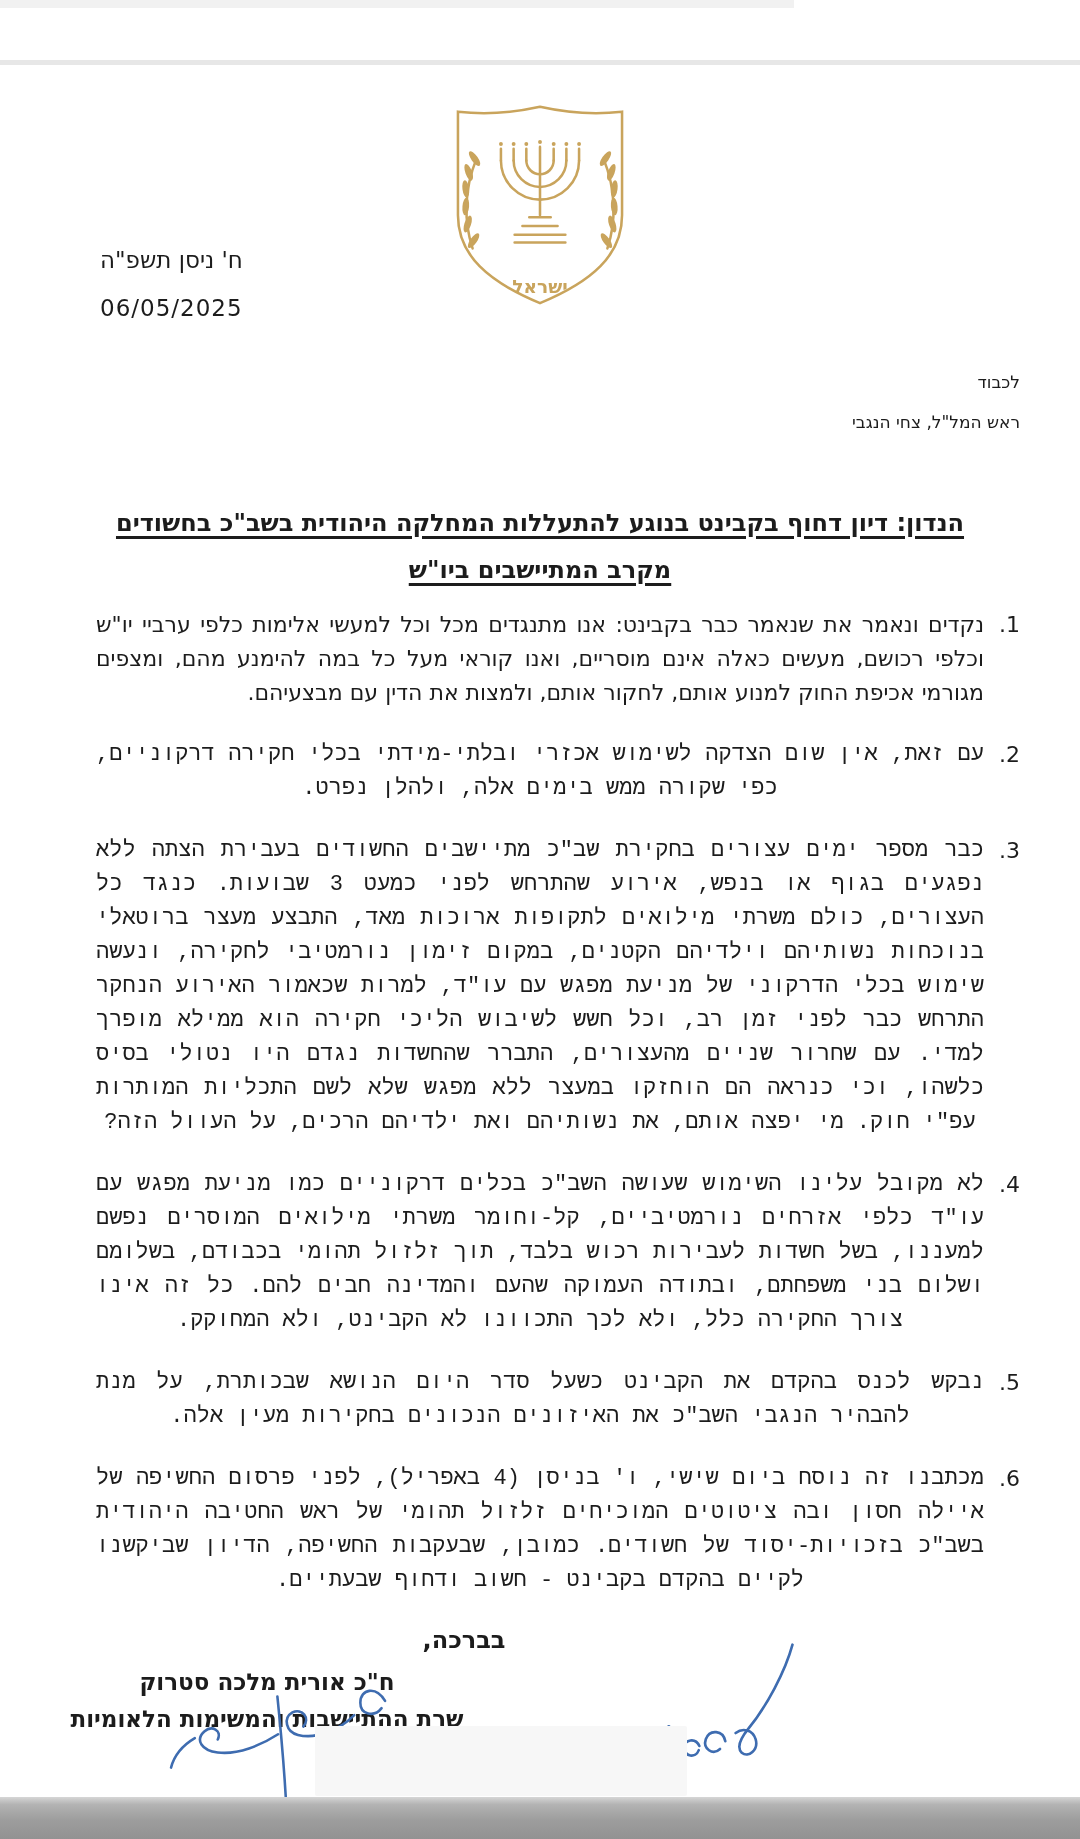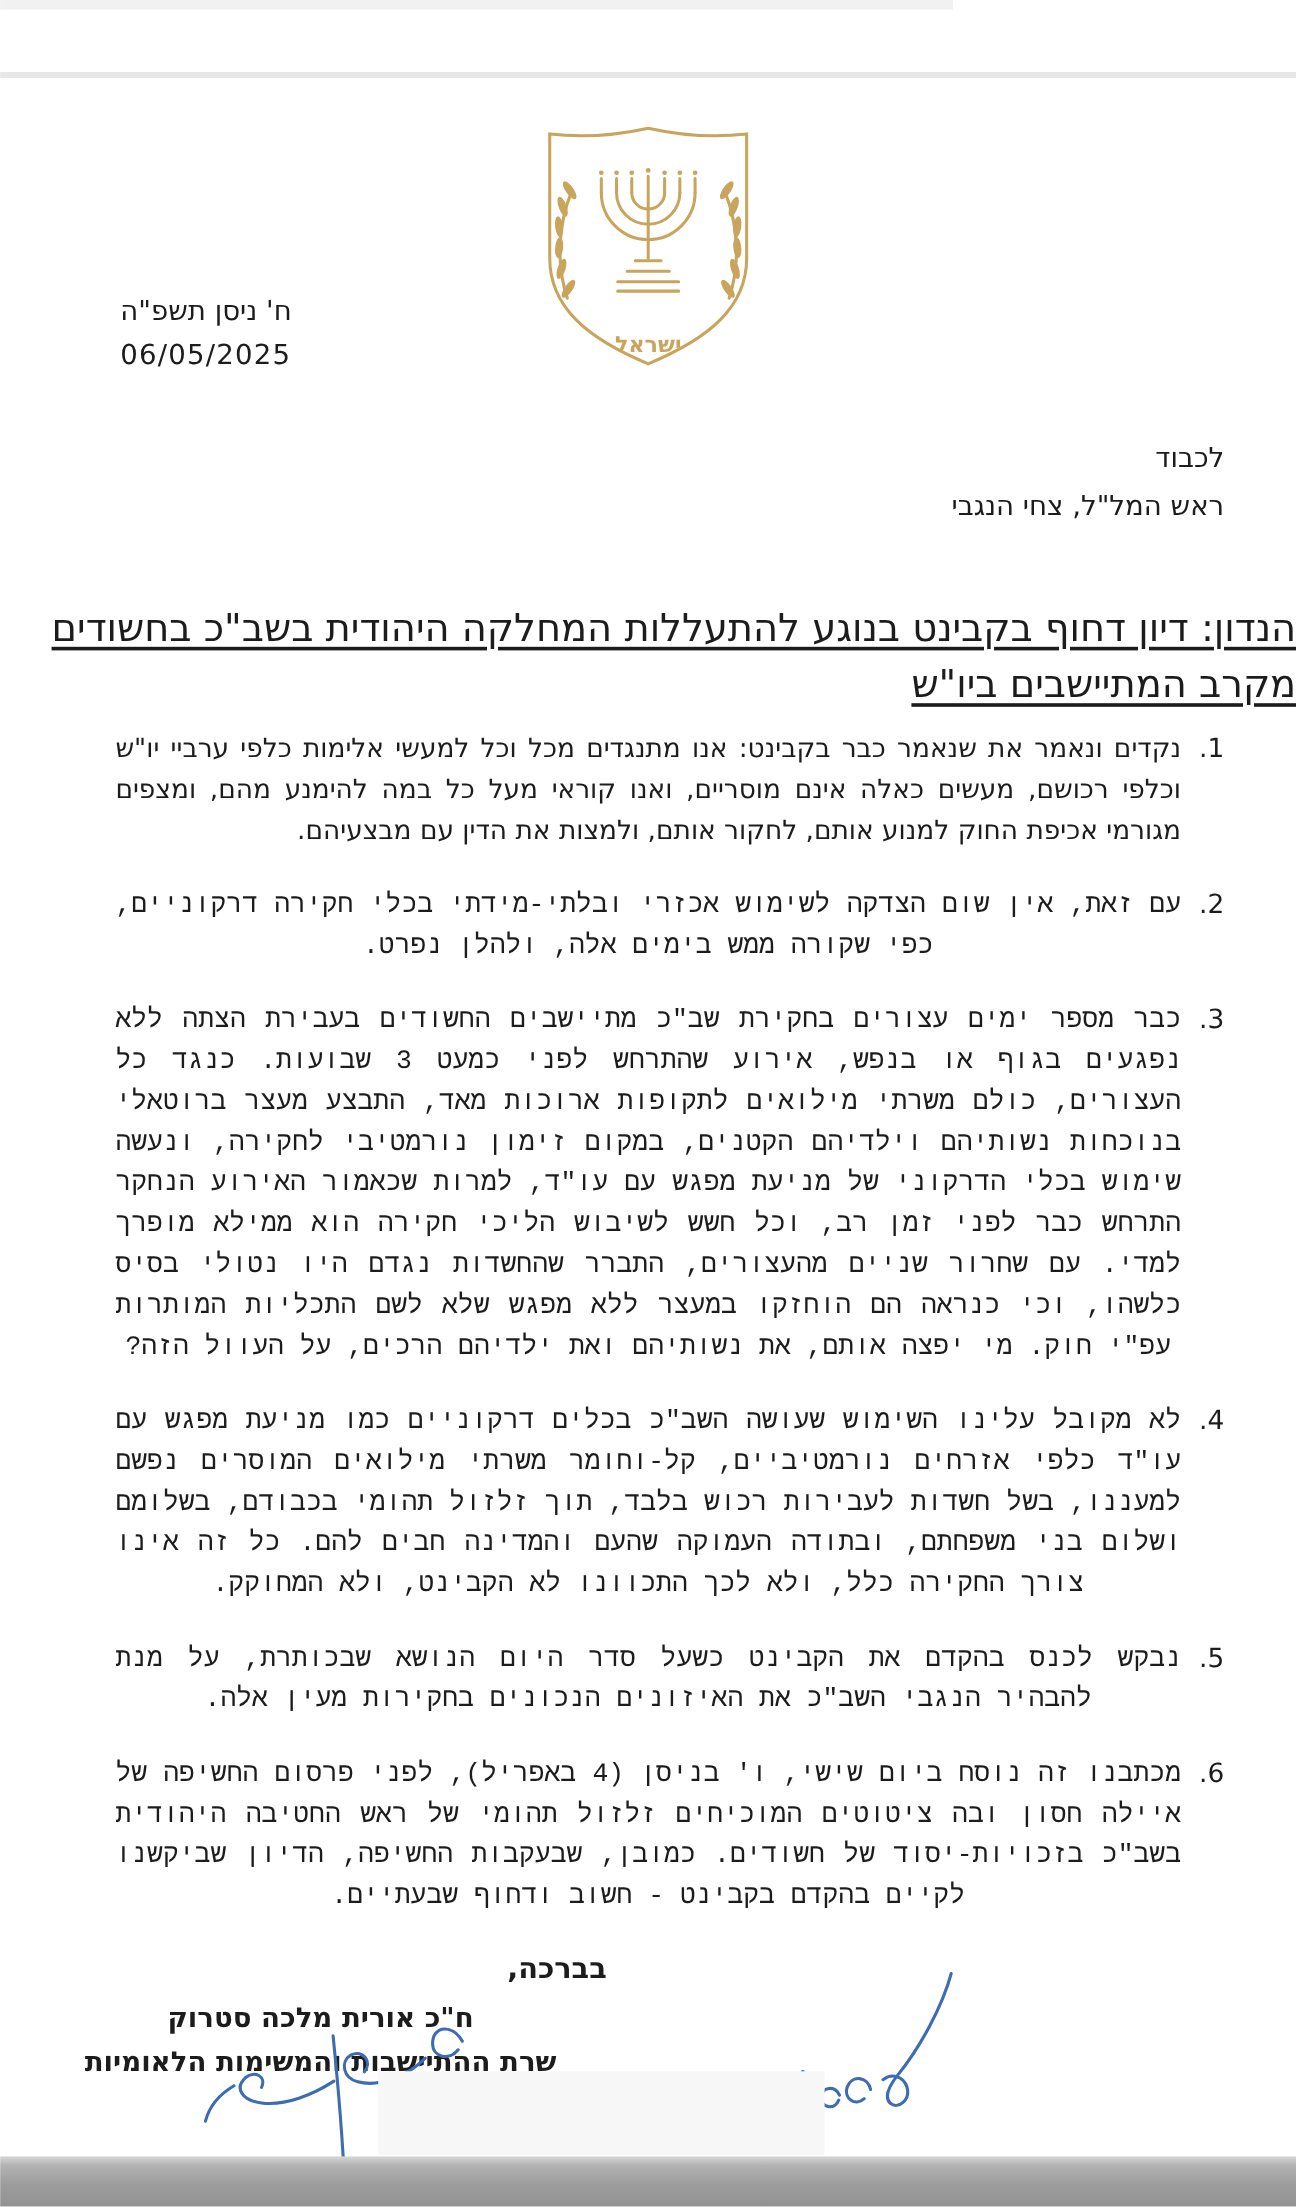--- a/index.html
+++ b/index.html
@@ -25,25 +25,25 @@
   }
   
   .emblem{display:block;width:226px;height:210px;margin:100px auto 0 auto;}
   .emblem svg{display:block;width:100%;height:100%;}
   
   .date-block{
     position:absolute;top:243px;left:100px;
     direction:rtl;text-align:left;
     font-size:23px;line-height:34px;
   }
-  .date-block .greg{margin-top:2px;letter-spacing:1px;}
+  .date-block .greg{margin-top:14px;letter-spacing:1px;}
   
-  .recipient{margin-top:52px;padding-left:40px;padding-right:60px;font-size:23px;line-height:40px;text-align:right;}
+  .recipient{margin-top:52px;padding-left:40px;padding-right:60px;font-size:17px;line-height:40px;text-align:right;}
   
-  .subject{margin-top:58px;text-align:right;font-weight:normal;font-size:32px;line-height:47px;}
+  .subject{margin-top:58px;text-align:center;font-weight:bold;font-size:24px;line-height:47px;}
   .subject-line{
     text-decoration:underline;
     text-decoration-thickness:2.5px;
     text-underline-offset:5px;
   }
   
   .items{margin:14px 60px 0 96px;font-size:22px;line-height:34px;}
   .item{display:flex;margin-bottom:28px;}
   .item .num{flex:0 0 36px;text-align:right;}
   .item .txt{flex:1;text-align:justify;}

